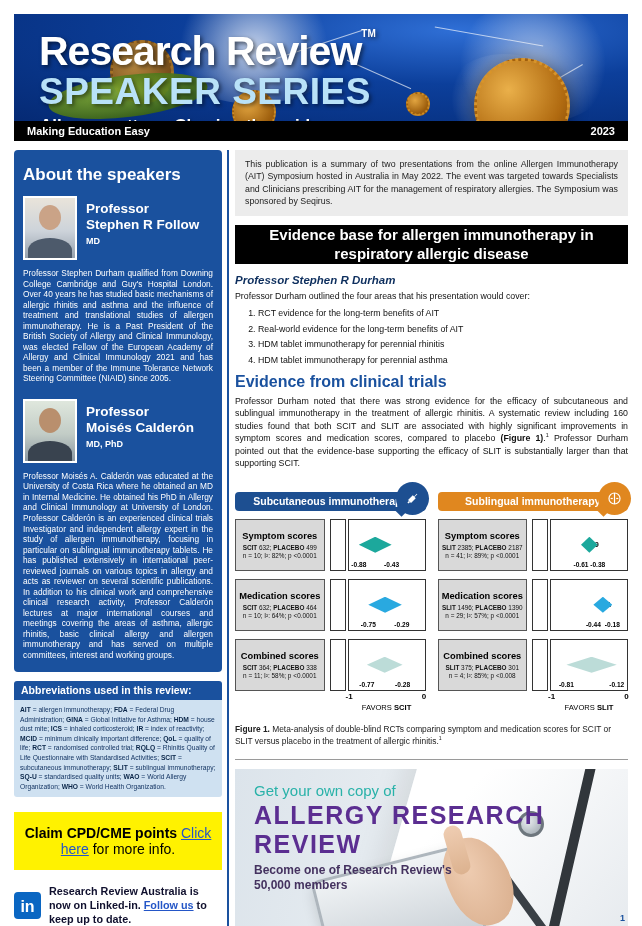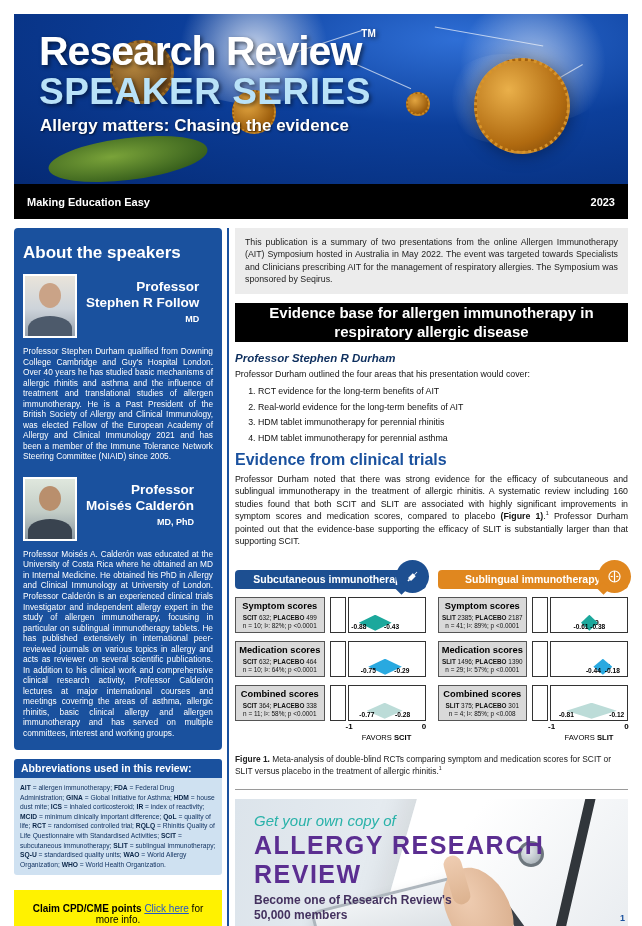--- a/index.html
+++ b/index.html
@@ -1,20 +1,20 @@
 <!DOCTYPE html>
 <html><head>
 <meta charset="utf-8">
 <style>
   * { margin:0; padding:0; box-sizing:border-box; }
   body { background:#888; font-family:"Liberation Sans", sans-serif; }
   .page { width:642px; height:926px; background:#fff; position:relative; padding:14px; margin:0 auto; overflow:hidden; }
 
   
-  .hero { height:170px; position:relative; overflow:hidden;
+  .hero { height:107px; position:relative; overflow:hidden;
     background: radial-gradient(ellipse at 72% 15%, #2f6fd6 0%, #0c3f9b 42%, #052a74 100%); }
   .pollen { position:absolute; border-radius:50%; }
   .pollen.p1 { right:58px; top:44px; width:96px; height:96px;
     background: radial-gradient(circle at 35% 32%, #eab04a, #b06a10 65%, #774205);
     border:3px dotted #d8942a; box-shadow:0 0 18px rgba(0,0,0,.45); }
   .pollen.p2 { left:218px; top:76px; width:44px; height:44px;
     background: radial-gradient(circle at 35% 32%, #e2a540, #9c5d0c 70%); border:2px dotted #cf8c22; }
   .pollen.p3 { left:392px; top:78px; width:24px; height:24px;
     background: radial-gradient(circle at 35% 32%, #e2a540, #9c5d0c 70%); border:2px dotted #cf8c22; }
   .pollen.p4 { left:96px; top:26px; width:64px; height:64px; opacity:.85;
@@ -31,33 +31,33 @@
   .seed.s4 { left:330px; top:60px; width:70px; transform:rotate(24deg); }
   .leaf { position:absolute; left:34px; bottom:4px; width:160px; height:42px; border-radius:50%;
     background: radial-gradient(ellipse at 40% 40%, #84ad33, #3b6313 75%); transform:rotate(-7deg); opacity:.92; }
   .hero-title { position:absolute; left:25px; top:14px; color:#fff; font-size:41px; font-weight:bold;
     letter-spacing:-1px; text-shadow:2px 2px 4px rgba(0,0,0,.55); z-index:3; }
   .hero-title sup { font-size:10px; letter-spacing:0; vertical-align:28px; }
   .hero-sub { position:absolute; left:25px; top:57px; color:#b9e2f8; font-size:37px; font-weight:bold;
     letter-spacing:.5px; text-shadow:2px 2px 4px rgba(0,0,0,.5); z-index:3; }
   .hero-tag { position:absolute; left:26px; top:102px; color:#fff; font-size:17px; font-weight:bold;
     text-shadow:1px 1px 2px rgba(0,0,0,.6); z-index:3; }
-  .band { height:35px; background:#000; color:#fff; display:flex; align-items:center;
+  .band { height:20px; background:#000; color:#fff; display:flex; align-items:center;
     justify-content:space-between; padding:0 13px; font-size:11px; font-weight:bold; }
 
   
   .body { display:flex; margin-top:9px; align-items:stretch; }
   .sidebar { width:208px; flex:none; }
   .vdivider { width:2px; background:#1a519e; margin:0 6px 0 5px; }
   .maincol { flex:1; min-width:0; }
 
   
   .about { background:#1a519e; border-radius:4px; padding:15px 9px 12px; color:#fff; }
   .about h2 { font-size:17px; margin-bottom:11px; }
-  .spk { display:flex; gap:9px;text-align:right; }
+  .spk { display:flex; gap:9px; }
   .spk + .bio { margin-top:8px; }
   .photo { width:54px; height:64px; border:2px solid #fff; flex:none; position:relative; overflow:hidden;
     background:linear-gradient(180deg,#e9e4da 0%, #cdd3da 55%, #97a2ae 100%); }
   .ph-head { position:absolute; top:7px; left:50%; transform:translateX(-50%); width:22px; height:25px;
     border-radius:50%; background:#caa387; }
   .ph-body { position:absolute; bottom:-4px; left:50%; transform:translateX(-50%); width:44px; height:24px;
     border-radius:50% 50% 0 0; background:#4d5a6b; }
   .photo.ph2 { background:linear-gradient(180deg,#dfe7dd 0%, #c2ccc6 55%, #8b98a2 100%); }
   .photo.ph2 .ph-head { background:#b98f6d; }
   .photo.ph2 .ph-body { background:#39434f; }
@@ -67,21 +67,21 @@
   .bio { font-size:8.3px; line-height:1.27; text-align:justify; }
   .spk2 { margin-top:15px; }
 
   .abbr { margin-top:9px; }
   .abbr-head { background:#1a519e; color:#fff; font-weight:bold; font-size:10.5px; padding:3px 7px 4px;
     border-radius:3px 3px 0 0; }
   .abbr-body { background:#cfe1f1; color:#0e2f5e; font-size:6.7px; line-height:1.42; padding:5px 6px 6px;
     border-radius:0 0 3px 3px; }
   .abbr-body b { color:#092548; }
 
-  .cpd { margin-top:15px; background:#fff200; text-align:center; padding:13px 6px; font-size:10px; color:#000; }
+  .cpd { margin-top:15px; background:#fff200; text-align:center; padding:13px 6px; font-size:14px; color:#000; }
   .cpd b { font-weight:bold; }
   .link { color:#2456c7; text-decoration:underline; cursor:pointer; }
 
   .li-row { margin-top:14px; display:flex; gap:8px; align-items:center; }
   .li-badge { width:27px; height:27px; background:#0a66c2; border-radius:4px; color:#fff; font-weight:bold;
     font-size:16px; display:flex; align-items:flex-end; justify-content:center; padding-bottom:3px;
     position:relative; flex:none; cursor:pointer; }
   .li-text { font-size:10.8px; font-weight:bold; color:#10102e; line-height:1.3; }
 
   
@@ -97,21 +97,21 @@
 
   
   .figure { display:flex; gap:12px; margin-top:12px; }
   .fig-panel { flex:1; position:relative; padding-top:10px; }
   .fig-banner { position:relative; height:19px; border-radius:4px; display:flex; align-items:center;
     justify-content:center; color:#fff; font-size:10.5px; font-weight:bold; }
   .fig-badge { position:absolute; right:-3px; top:-10px; width:33px; height:33px; border-radius:50%;
     display:flex; align-items:center; justify-content:center; }
   .badge-tail { position:absolute; left:1px; bottom:0px; width:9px; height:9px; transform:rotate(45deg); }
   .badge-svg { position:relative; z-index:1; }
-  .fig-row { display:flex; margin-top:8px; height:36px; }
+  .fig-row { display:flex; margin-top:8px; height:52px; }
   .fig-label { width:47%; background:#d9d9d9; border:1px solid #555; display:flex; flex-direction:column;
     align-items:center; justify-content:center; text-align:center; padding:2px; }
   .fig-label .t { font-size:9.3px; font-weight:bold; color:#000; }
   .fig-label .g { font-size:6.4px; margin-top:3px; color:#111; }
   .fig-label .s { font-size:6.4px; margin-top:1px; color:#111; }
   .fig-plot { flex:1; display:flex; margin-left:5px; }
   .fig-spacer { width:16px; border:1px solid #333; background:#fff; margin-right:2px; }
   .fig-main { flex:1; border:1px solid #333; background:#fff; position:relative; }
   .fig-val { position:absolute; top:20px; font-size:7.2px; font-weight:bold; transform:translateX(-50%); white-space:nowrap; }
   .fig-diamond { position:absolute; top:17px; height:16px; clip-path:polygon(50% 0,100% 50%,50% 100%,0 50%); }
@@ -140,21 +140,21 @@
     background:radial-gradient(ellipse at 40% 30%,#efcdb2,#d7ab89); transform:rotate(-24deg); }
   .finger { position:absolute; right:162px; top:56px; width:18px; height:50px; border-radius:9px;
     background:linear-gradient(180deg,#efcdb2,#dcb28f); transform:rotate(-16deg); }
   .stetho { position:absolute; right:52px; top:-16px; width:10px; height:200px; border-radius:5px;
     background:#31363b; transform:rotate(13deg); }
   .stetho-tube { position:absolute; right:96px; top:64px; width:8px; height:150px; border-radius:4px;
     background:#3a4046; transform:rotate(-36deg); }
   .stetho-head { position:absolute; right:84px; top:42px; width:26px; height:26px; border-radius:50%;
     background:radial-gradient(circle at 35% 35%,#e9edf0,#98a2aa); border:3px solid #6d767d; }
   .promo-content { position:relative; z-index:2; padding:13px 0 0 19px; }
-  .promo-l1 { color:#29b2a9; font-size:15px;font-style:italic; }
+  .promo-l1 { color:#29b2a9; font-size:15px; }
   .promo-l2 { color:#5b2e91; font-size:25px; font-weight:bold; letter-spacing:1.5px; margin-top:2px; }
   .promo-l3 { color:#44325f; font-size:12px; font-weight:bold; width:235px; line-height:1.25; margin-top:4px; }
   .page-num { position:absolute; right:17px; bottom:3px; font-size:9px; font-weight:bold; color:#1a519e; }
 </style>
 </head>
 <body>
 
 <div class="page">
 
   <div class="hero">

